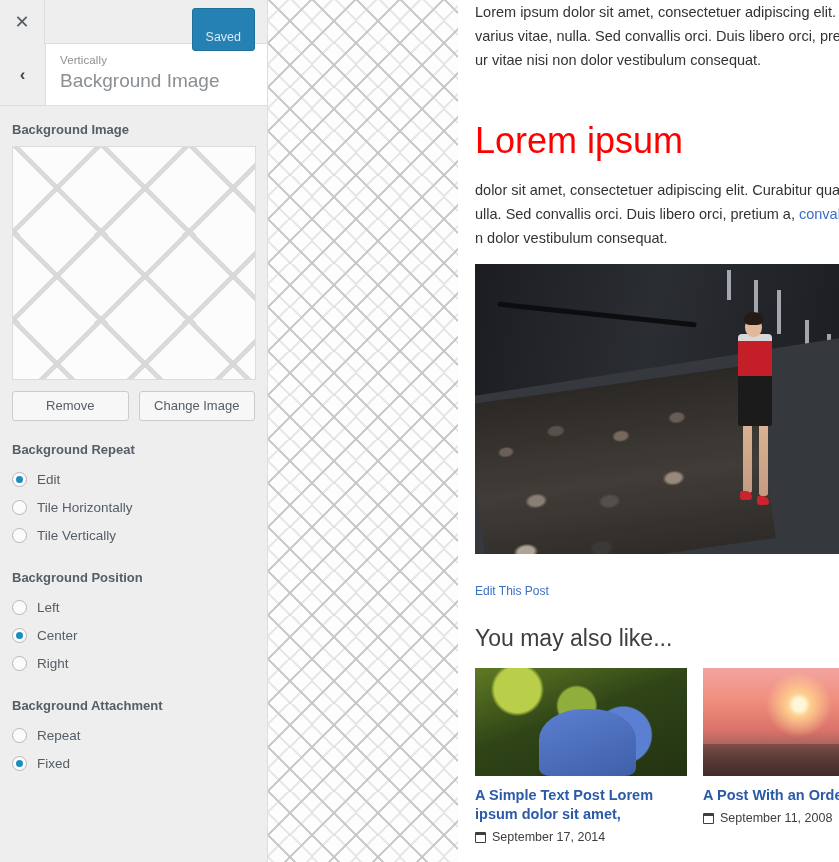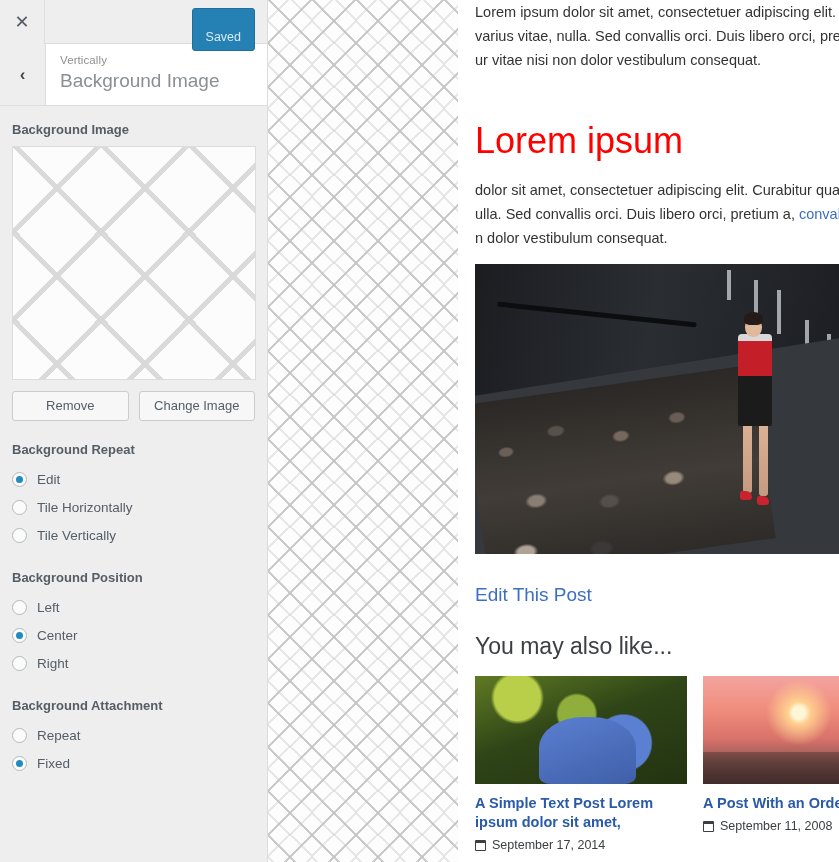--- a/index.html
+++ b/index.html
@@ -201,21 +201,21 @@
     position: absolute; width: 12px; height: 9px;
     background: #c8232e; border-radius: 2px 6px 3px 3px;
   }
   .ph-boom {
     position: absolute; left: 22px; top: 48px;
     width: 200px; height: 5px; background: #0c0d0f;
     transform: rotate(6deg); border-radius: 2px;
   }
 
   .edit-link {
-    display: block; color: #3b6fc4; font-size: 19px;
+    display: block; color: #3b6fc4; font-size: 12px;
     margin: 30px 0 0; text-decoration: none;
   }
   .also-like {
     font-size: 23px; color: #3c4043; font-weight: 400;
     margin: 27px 0 16px;
   }
   .rel-grid { display: flex; gap: 16px; }
   .rel-card { width: 212px; flex: none; }
   .rel-card.second { width: 200px; }
   .rel-thumb {

